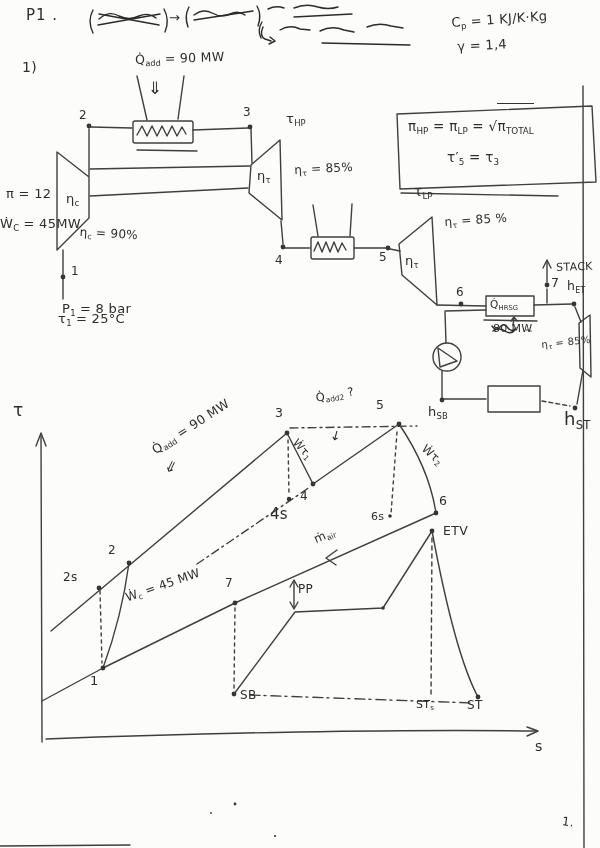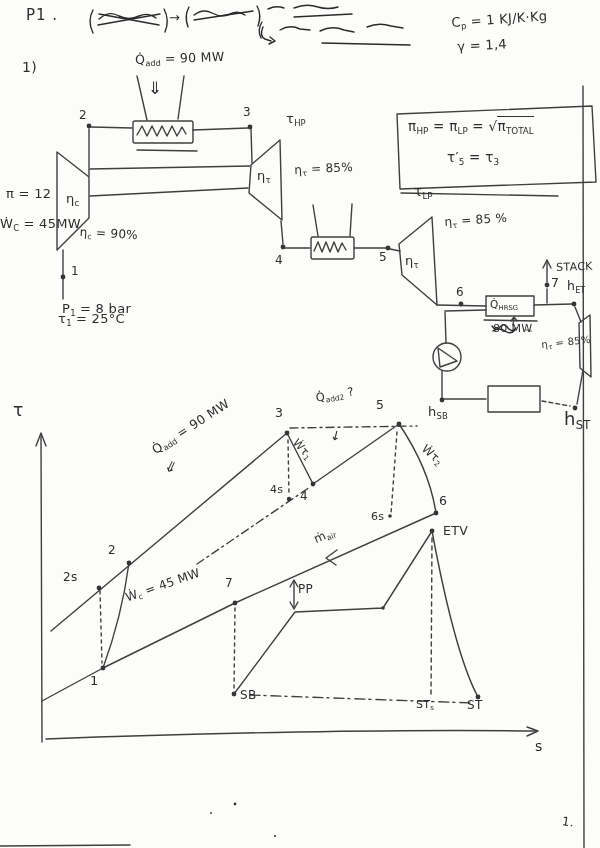--- a/index.html
+++ b/index.html
@@ -6,21 +6,21 @@
   .paper{position:relative;width:600px;height:848px;background:#fcfcfa;overflow:hidden;
          font-family:"DejaVu Sans",sans-serif;text-align:right;}
   svg.ink{position:absolute;left:0;top:0;z-index:1;}
   svg.ink path, svg.ink line, svg.ink rect, svg.ink polyline, svg.ink circle.ring{
     fill:none;stroke:#3f3f3f;stroke-width:1.4;stroke-linecap:round;stroke-linejoin:round;}
   svg.ink .dot{fill:#353535;stroke:none;}
   svg.ink .scrib{stroke:#2b2b2b;}
   .lb{position:absolute;z-index:2;white-space:nowrap;color:#2d2d2d;line-height:1;
       transform-origin:0 0;letter-spacing:.3px;}
   .lb sub{font-size:65%;vertical-align:-0.32em;letter-spacing:0;}
-  .ovl{border-top:1.4px solid #333;padding-top:1px;}
+  .ovl{border-top:1.4px solid #333;padding-top:14px;}
 </style>
 </head>
 <body>
 
 <div class="paper">
 
 <svg class="ink" width="600" height="848" viewBox="0 0 600 848">
 
   <g>
     <path class="scrib" d="M93,10 q-6,11 0,23" stroke-width="1.5"></path>
@@ -218,21 +218,21 @@
 <div class="lb" style="left:168px;top:458px;font-size:15px;transform:rotate(25deg)">⇓</div>
 <div class="lb" style="left:124px;top:592px;font-size:12px;transform:rotate(-19deg)"><span>Ẇ</span><sub>c</sub><span> = 45 MW</span></div>
 <div class="lb" style="left:108px;top:544px;font-size:12px">2</div>
 <div class="lb" style="left:63px;top:571px;font-size:12px">2s</div>
 <div class="lb" style="left:90px;top:674px;font-size:13px">1</div>
 <div class="lb" style="left:275px;top:407px;font-size:12.5px">3</div>
 <div class="lb" style="left:315px;top:393px;font-size:11.5px;transform:rotate(-10deg)"><span>Q̇</span><sub>add2</sub><span> ?</span></div>
 <div class="lb" style="left:332px;top:428px;font-size:13px;transform:rotate(15deg)">↓</div>
 <div class="lb" style="left:299px;top:437px;font-size:11px;transform:rotate(48deg)"><span>Ẇτ</span><sub>1</sub></div>
 <div class="lb" style="left:300px;top:490px;font-size:12px">4</div>
-<div class="lb" style="left:270px;top:484px;font-size:11px">4s</div>
+<div class="lb" style="left:270px;top:507px;font-size:15px">4s</div>
 <div class="lb" style="left:376px;top:399px;font-size:12.5px">5</div>
 <div class="lb" style="left:427px;top:443px;font-size:11.5px;transform:rotate(42deg)"><span>Ẇτ</span><sub>2</sub></div>
 <div class="lb" style="left:371px;top:511px;font-size:11px">6s</div>
 <div class="lb" style="left:439px;top:495px;font-size:12.5px">6</div>
 <div class="lb" style="left:312px;top:534px;font-size:12px;transform:rotate(-23deg)"><span>ṁ</span><sub>air</sub></div>
 <div class="lb" style="left:225px;top:577px;font-size:12px">7</div>
 <div class="lb" style="left:298px;top:583px;font-size:12px">PP</div>
 <div class="lb" style="left:240px;top:689px;font-size:12px">SB</div>
 <div class="lb" style="left:443px;top:525px;font-size:12.5px">ETV</div>
 <div class="lb" style="left:416px;top:699px;font-size:11px"><span>ST</span><sub>s</sub></div>

